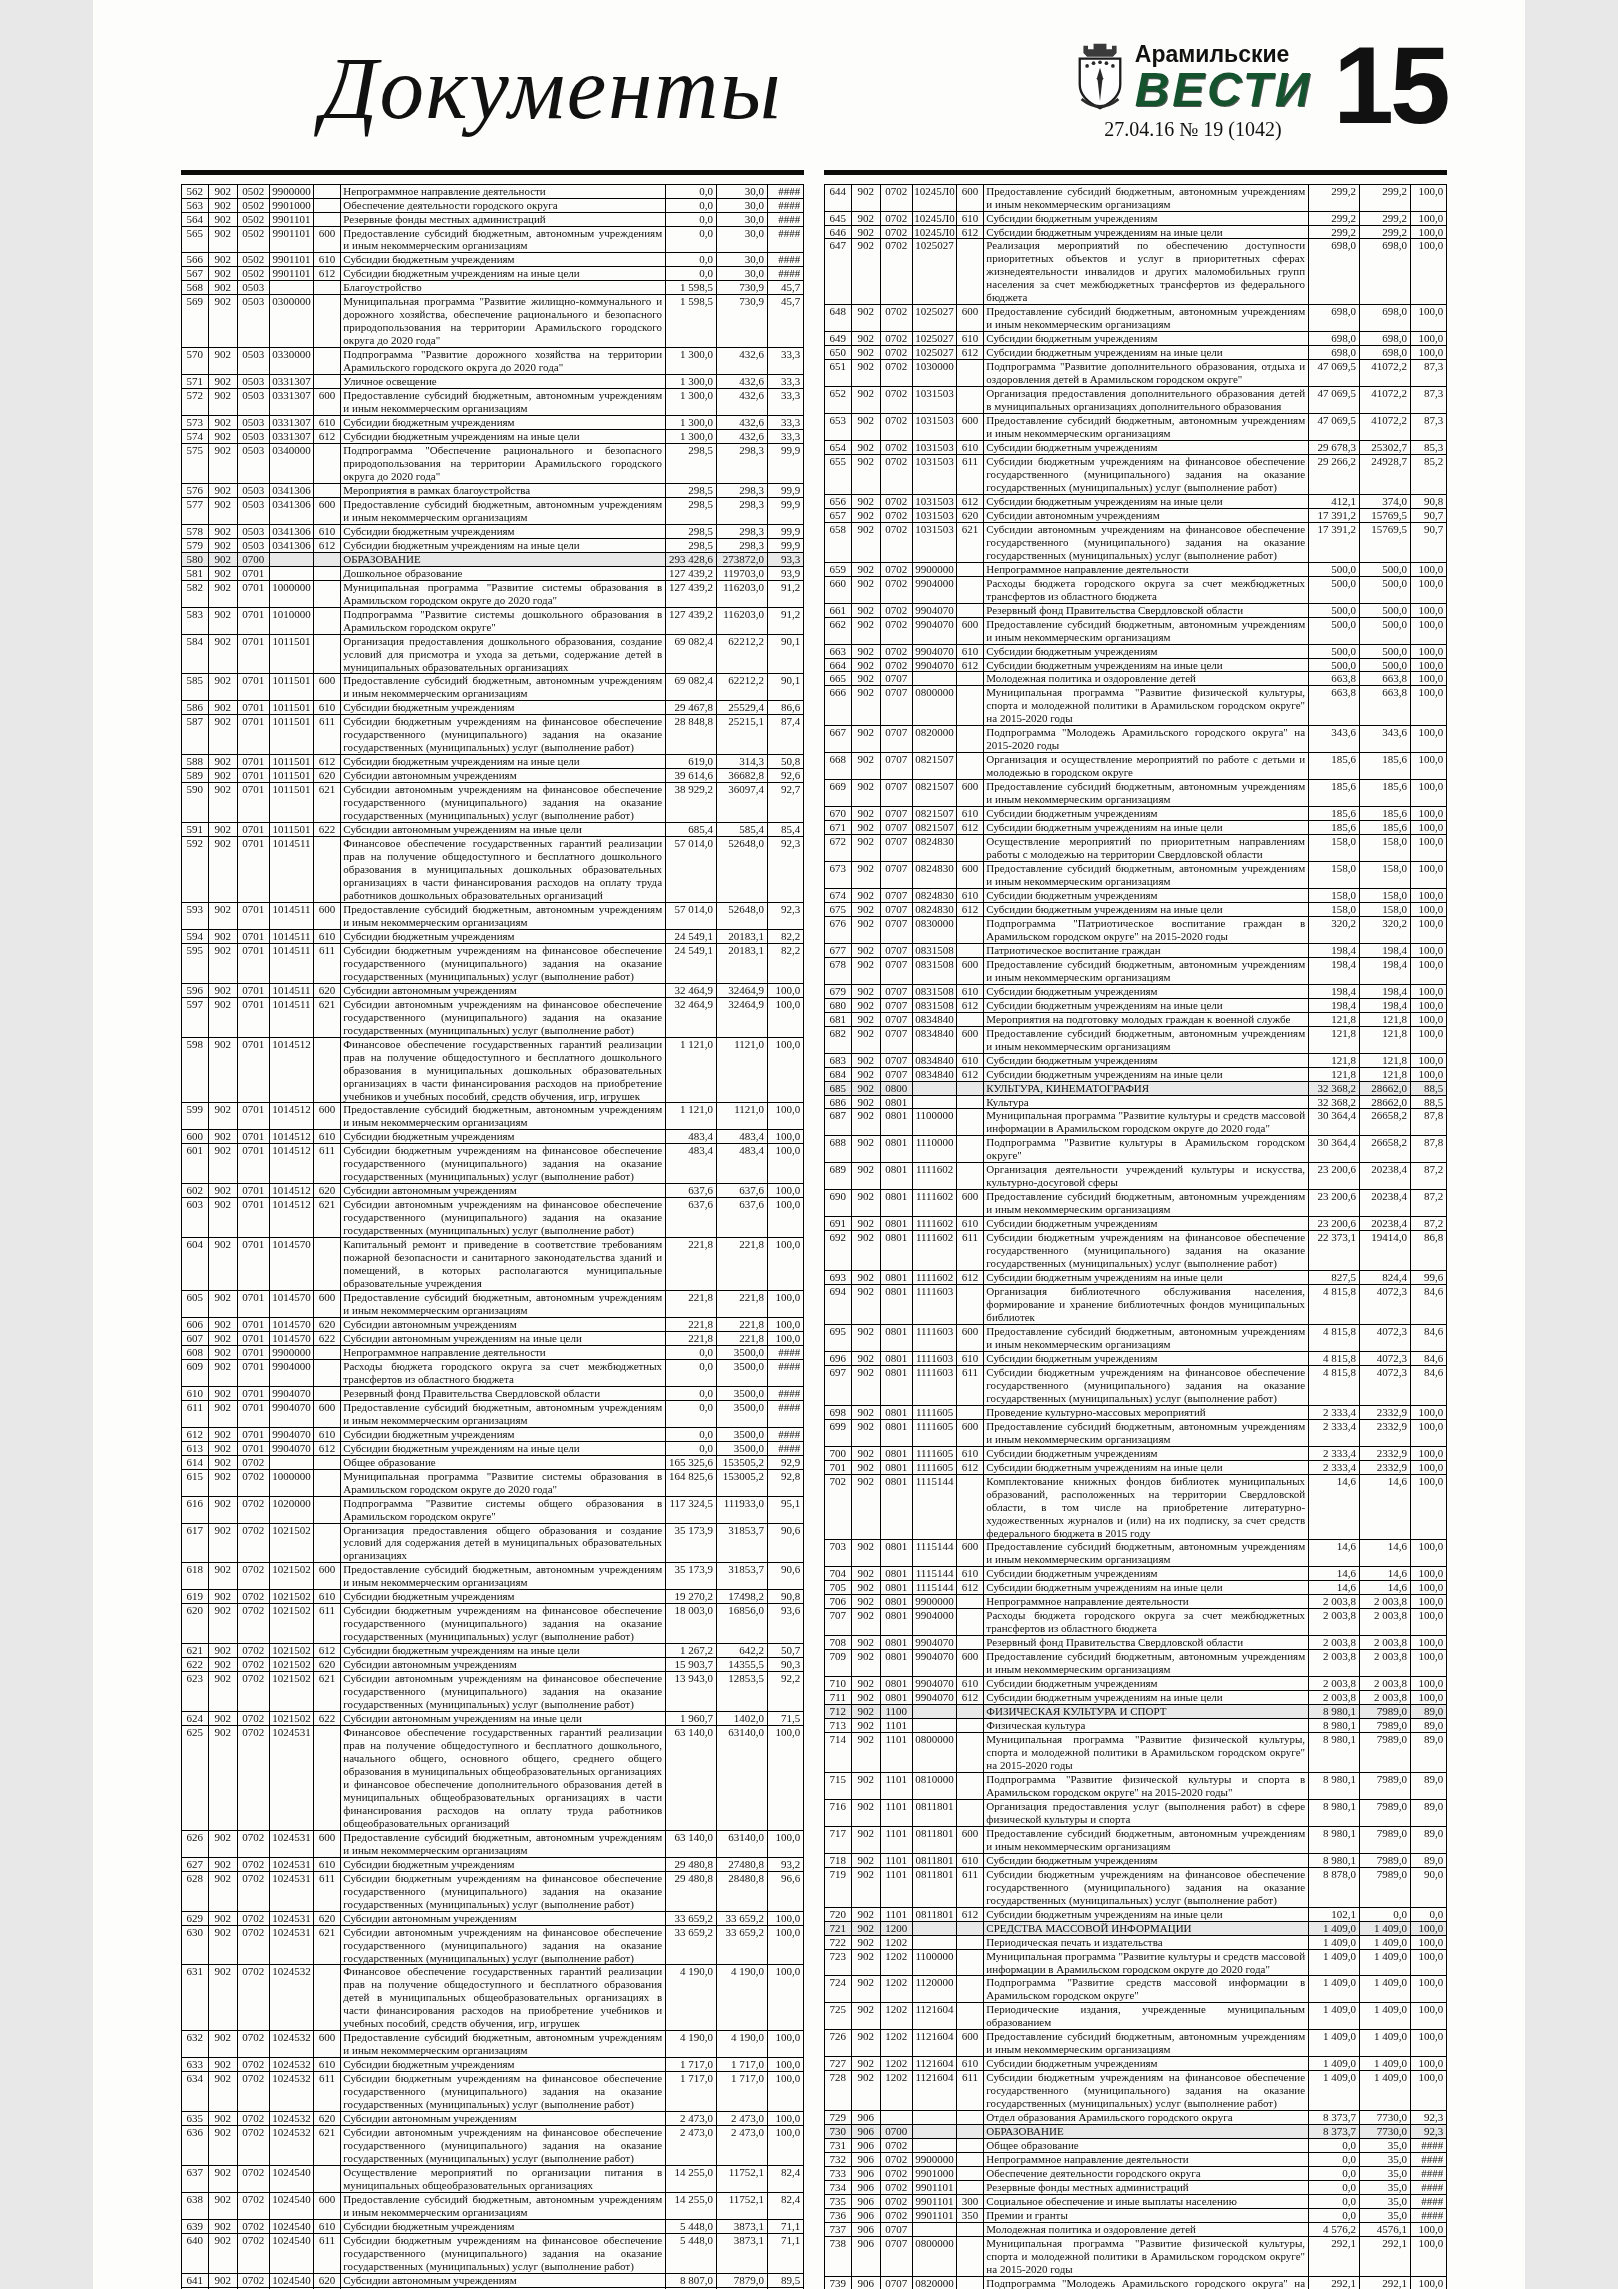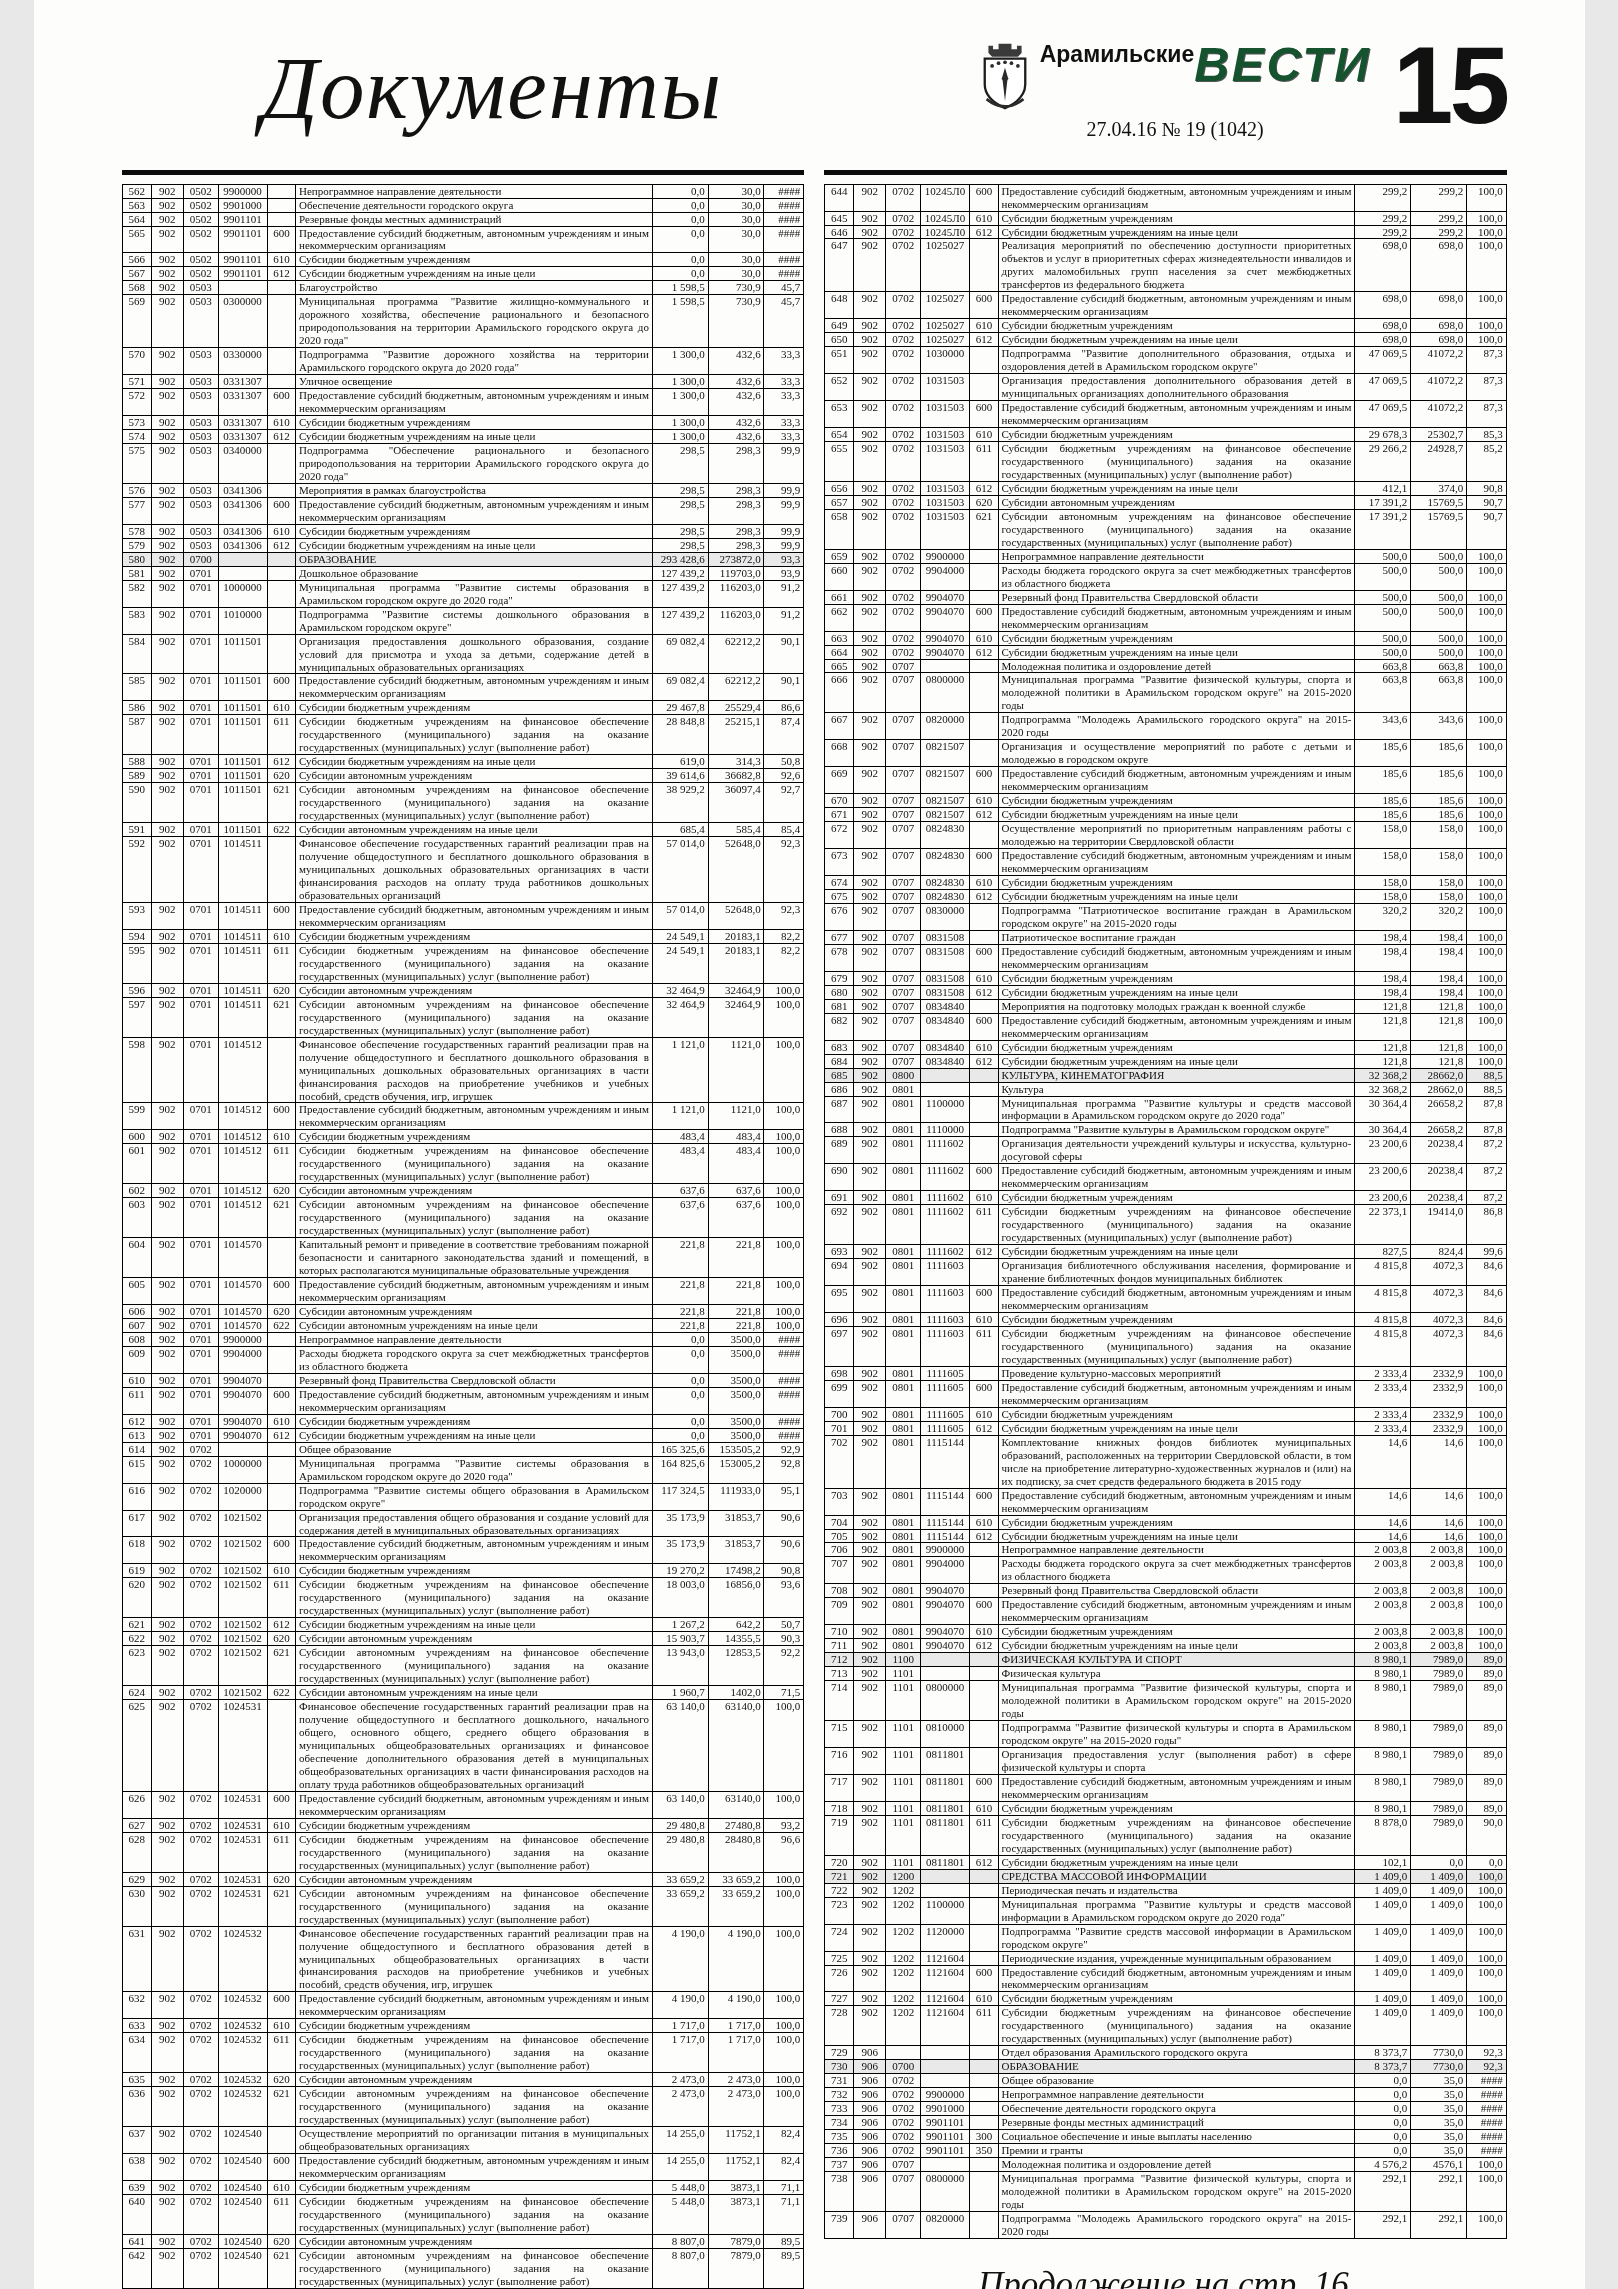--- a/index.html
+++ b/index.html
@@ -1,24 +1,24 @@
 <!DOCTYPE html>
 <html lang="ru" style="font-size:14.8px"><head>
 <meta charset="utf-8">
 <style>
   html,body{margin:0;padding:0;background:#e8e8e8;}
-  .page{width:1551px;height:2290px;background:#fdfdfc;position:relative;overflow:hidden;
+  .page{width:1432px;height:2290px;background:#fdfdfc;position:relative;overflow:hidden;
         font-family:"Liberation Serif",serif;color:#111;margin:0 auto;}
   
   .masthead{display:flex;align-items:flex-start;padding:42px 78px 0 88px;height:155px;box-sizing:border-box;}
   .section-title{font-style:italic;font-size:89px;line-height:1.05;margin-left:140px;letter-spacing:1.8px;}
   .logo-group{margin-left:auto;display:flex;flex-direction:column;align-items:center;}
   .logo-row{display:flex;align-items:flex-start;}
   .emblem{width:52px;height:70px;margin-right:9.2px;}
-  .logo-text{display:flex;flex-direction:row;align-items:flex-start;}
+  .logo-text{display:flex;flex-direction:column;align-items:flex-start;}
   .paper-top{font-family:"Liberation Sans",sans-serif;font-weight:bold;font-size:23px;line-height:1.1;}
   .paper-bottom{font-family:"Liberation Sans",sans-serif;font-weight:bold;font-style:italic;
                 font-size:48px;line-height:.95;color:#14532d;letter-spacing:2.8px;
                 text-shadow:0.9px 0.9px 0 #555;}
   .date-line{font-size:20px;margin-top:5.5px;white-space:nowrap;}
   .page-num{font-family:"Liberation Sans",sans-serif;font-weight:bold;font-size:109px;line-height:.8;
             margin-left:21px;letter-spacing:-3.7px;}
   
   .columns{display:flex;gap:20px;padding:0 78px 0 88px;margin-top:14.8px;}
   .colwrap{flex:1;min-width:0;}

